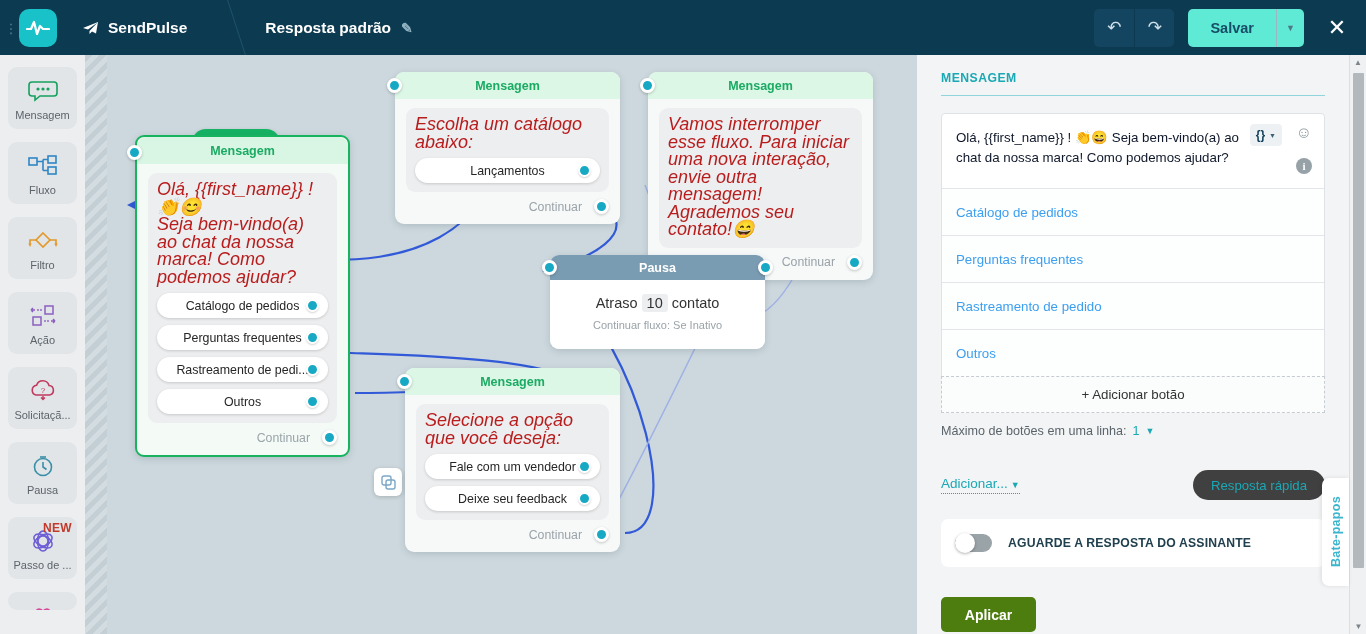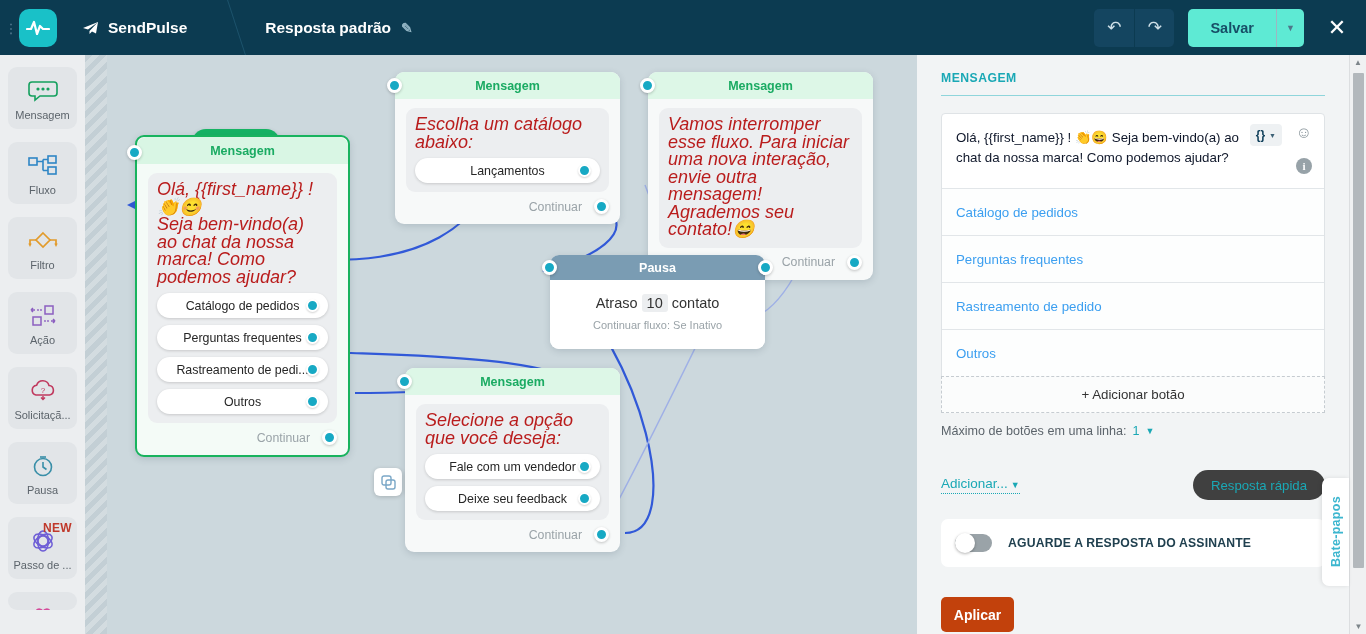--- a/index.html
+++ b/index.html
@@ -207,21 +207,21 @@
   .switch {
     width: 37px; height: 18px; border-radius: 9px; background: #9aa3a8;
     position: relative; cursor: pointer; flex: none;
   }
   .switch i {
     position: absolute; left: 0; top: -1px; width: 20px; height: 20px;
     border-radius: 50%; background: #fff; box-shadow: 0 1px 3px rgba(0,0,0,.3); display: block;
   }
   .toglabel { margin-left: 16px; font-size: 12.2px; font-weight: bold; color: #20404f; letter-spacing: .2px; }
   .apply {
-    margin-top: 30px; width: 73px; height: 35px; border-radius: 5px; background: #c2410c;
+    margin-top: 30px; width: 95px; height: 35px; border-radius: 5px; background: #4d7c0f;
     color: #fff; font-size: 14px; font-weight: bold; display: flex;
     align-items: center; justify-content: center; cursor: pointer;
   }
 
   
   .scrollbar {
     position: absolute; left: 1349px; top: 55px; width: 17px; height: 579px;
     background: #f0f1f2; border-left: 1px solid #dcdee0;
   }
   .sb-arrow {

